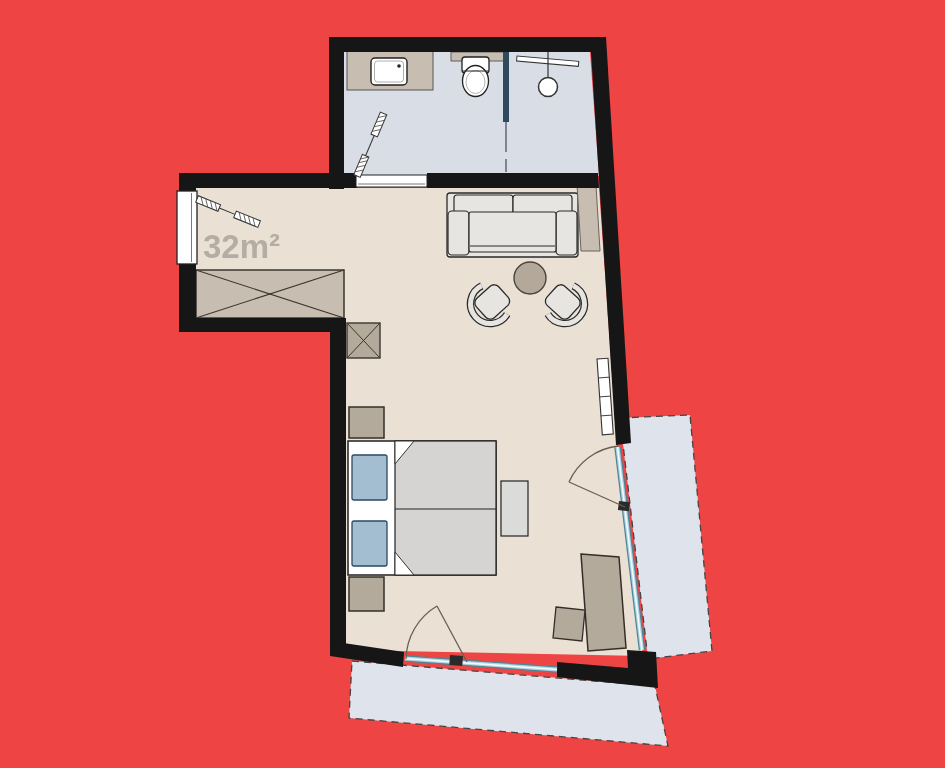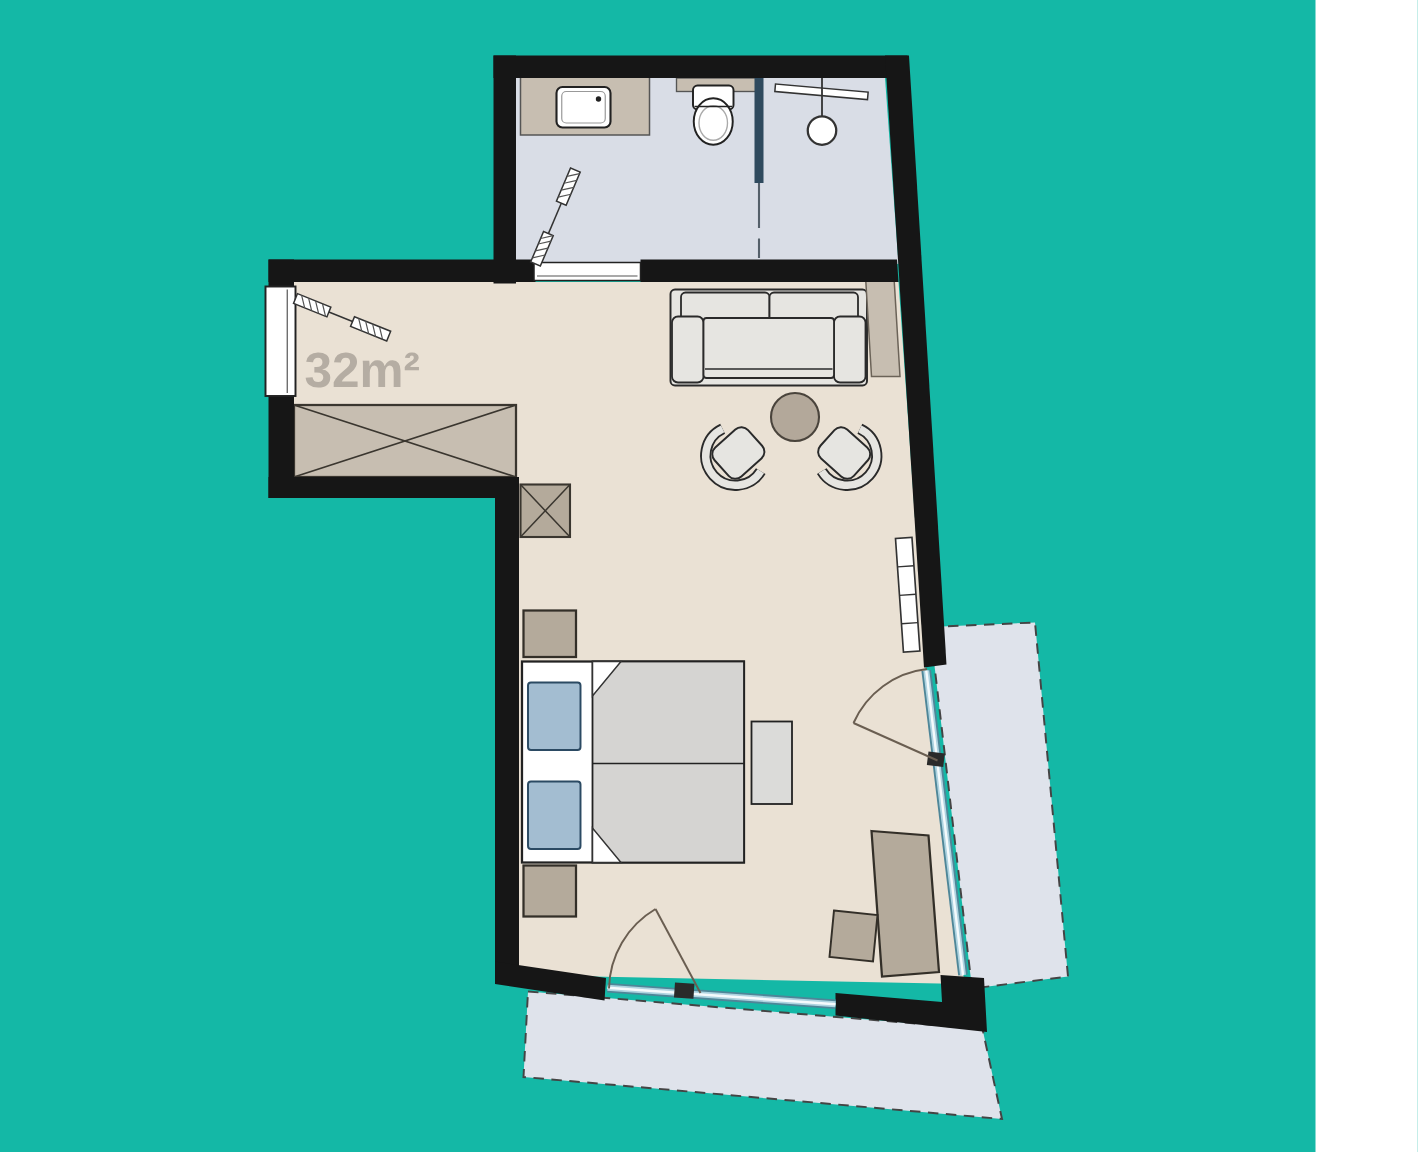--- a/index.html
+++ b/index.html
@@ -14,21 +14,21 @@
     --sofa-gray:#e6e5e1;
     --table-round:#b3a89a;
     --glass:#4e8698;
     --glass-light:#aed3e0;
     --divider-navy:#2f4a5e;
     --label-gray:#b5ada3;
     --outline-dark:#2a2a2a;
   }
   html,body{margin:0;padding:0;background:#ffffff;}
   .stage{
-    width:877px;height:768px;position:relative;background:#14b8a6;
+    width:945px;height:768px;position:relative;background:#ef4444;
     font-family:"Liberation Sans", sans-serif;
   }
   svg{display:block;}
   .area-label{
     font-family:"Liberation Sans", sans-serif;
     font-weight:bold;font-size:33px;fill:var(--label-gray);
   }
   .hatch{stroke:#555;stroke-width:0.8;fill:none;}
   .swing{stroke:#6a5e51;stroke-width:1.3;fill:none;}
 </style>

